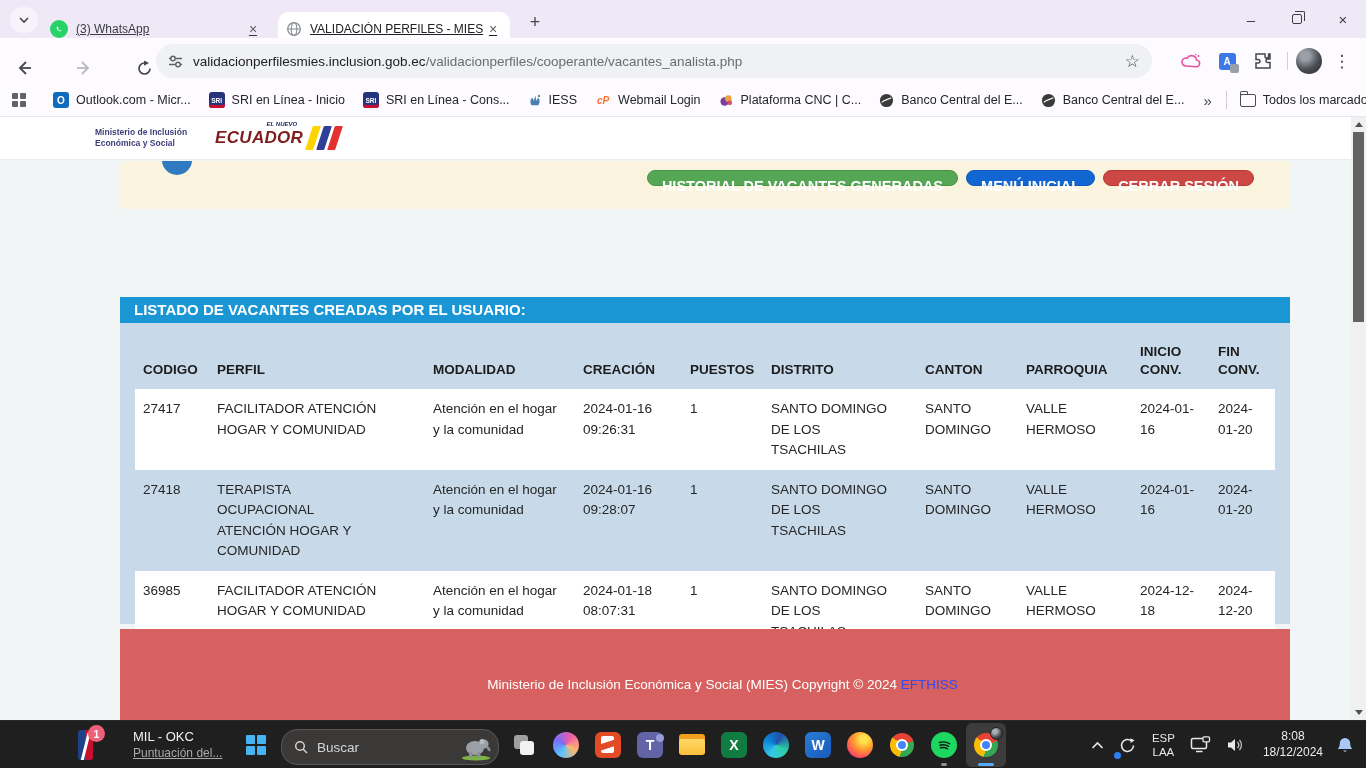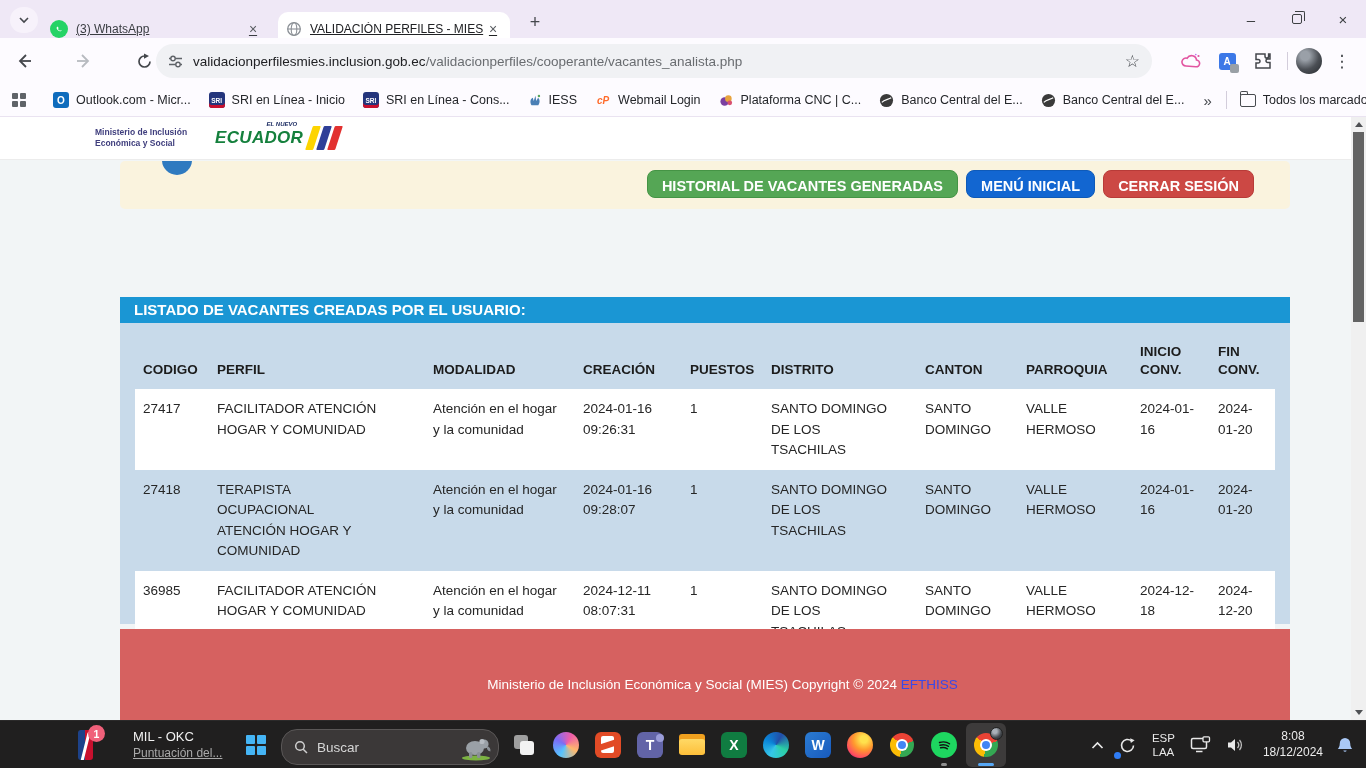--- a/index.html
+++ b/index.html
@@ -16,21 +16,21 @@
   .tab .tab-title{flex:1;white-space:nowrap;overflow:hidden;margin-left:8px;}
   .tab-close{width:18px;height:18px;border-radius:50%;display:flex;align-items:center;justify-content:center;font-size:14px;color:#5a5d62;}
   .newtab{position:absolute;left:522px;top:9px;width:26px;height:26px;border-radius:50%;display:flex;align-items:center;justify-content:center;font-size:18px;color:#45484d;}
   .win-controls{position:absolute;right:0;top:0;height:38px;display:flex;}
   .win-btn{width:46px;height:38px;display:flex;align-items:center;justify-content:center;color:#3d4043;font-size:15px;}
   .restore-glyph{width:10px;height:10px;border:1.4px solid #3d4043;border-radius:2px;position:relative;}
   .restore-glyph:before{content:"";position:absolute;left:2px;top:-4px;width:9px;height:9px;border:1.4px solid #3d4043;border-left:none;border-bottom:none;border-radius:0 2px 0 0;}
   .wa-ico{width:18px;height:18px;border-radius:50%;background:#25d366;display:flex;align-items:center;justify-content:center;flex:none;}
 
   
-  .toolbar{position:absolute;left:0;top:38px;width:1366px;height:46px;background:#fdfbff;display:flex;align-items:center;gap:28px;}
+  .toolbar{position:absolute;left:0;top:38px;width:1366px;height:46px;background:#fdfbff;display:flex;align-items:flex-end;gap:28px;}
   .nav-ic{width:32px;height:32px;border-radius:50%;display:flex;align-items:center;justify-content:center;flex:none;}
   .omnibox{position:absolute;left:156px;top:6px;width:996px;height:34px;border-radius:17px;background:#f0f1f4;display:flex;align-items:center;padding:0 12px;}
   .url{font-size:13.5px;white-space:nowrap;overflow:hidden;flex:1;margin-left:10px;}
   .url .host{color:#202124;}
   .url .path{color:#696c70;}
   .ext-zone{position:absolute;right:8px;top:6px;height:34px;display:flex;align-items:center;gap:4px;}
   .tool-divider{width:1px;height:18px;background:#d3cddb;margin:0 4px;}
   .avatar{width:26px;height:26px;border-radius:50%;background:radial-gradient(circle at 35% 30%,#9aa0a8 0 18%,#4b4f55 55%,#26292d 100%);}
   .translate-ico{width:17px;height:17px;border-radius:3px;background:#3c78e7;position:relative;display:flex;align-items:center;justify-content:center;color:#fff;font-size:10px;font-weight:bold;}
   .translate-ico:after{content:"";position:absolute;right:-3px;bottom:-3px;width:9px;height:9px;background:#9aa0a6;border-radius:2px;}
@@ -54,29 +54,29 @@
   .vscroll{position:absolute;right:0;top:0;width:15px;height:603px;background:#f0f0f0;}
   .vs-arrow{position:absolute;left:0;width:15px;height:15px;display:flex;align-items:center;justify-content:center;}
   .tri-up{width:0;height:0;border-left:4px solid transparent;border-right:4px solid transparent;border-bottom:5px solid #4f5154;}
   .tri-down{width:0;height:0;border-left:4px solid transparent;border-right:4px solid transparent;border-top:5px solid #4f5154;}
   .vs-thumb{position:absolute;left:2px;top:15px;width:11px;height:190px;background:#636363;}
 
   .webpage{position:absolute;left:0;top:0;width:1351px;height:603px;overflow:hidden;}
   .site-header{position:absolute;left:0;top:0;width:1351px;height:43px;background:#fff;border-bottom:1px solid #ececec;display:flex;align-items:center;}
   .mies-logo{margin-left:95px;font-size:8.5px;font-weight:bold;color:#3f3e7d;line-height:1.25;}
   .ec-logo{margin-left:28px;display:flex;align-items:center;position:relative;}
-  .ec-text{font-style:italic;font-weight:900;font-size:17px;color:#15803d;letter-spacing:.3px;}
+  .ec-text{font-style:italic;font-weight:900;font-size:17px;color:#7f1d1d;letter-spacing:.3px;}
   .ec-top{position:absolute;right:42px;top:-5px;font-style:italic;font-weight:bold;font-size:6px;color:#1d2d63;}
   .ec-stripes{display:flex;gap:3px;margin-left:6px;}
   .ec-stripes span{width:8px;height:24px;transform:skewX(-18deg);border-radius:1px;}
 
   .panel-cream{position:absolute;left:120px;top:44px;width:1170px;height:48px;background:#faf3de;border-radius:5px;overflow:hidden;}
   .cut-circle{position:absolute;left:42px;top:-16px;width:30px;height:30px;border-radius:50%;background:#2f7ac0;}
   .actions{position:absolute;right:36px;top:9px;display:flex;gap:8px;}
-  .btn{height:28px;line-height:30px;padding:0 14px;border-radius:8px;color:#fff;font-size:14.5px;font-weight:bold;white-space:nowrap;border:1px solid transparent;}
+  .btn{height:16px;line-height:30px;padding:0 14px;border-radius:8px;color:#fff;font-size:14.5px;font-weight:bold;white-space:nowrap;border:1px solid transparent;}
   .btn-green{background:#55a655;border-color:#459445;}
   .btn-blue{background:#1266d1;border-color:#0f5ab8;}
   .btn-red{background:#cc4844;border-color:#b83b38;}
 
   .banner-green{position:absolute;left:128px;top:115px;width:1153px;height:34px;background:#ddefd5;border:1px solid #d0e6c4;border-radius:6px;display:flex;align-items:center;justify-content:center;color:#3e8e41;font-weight:bold;font-size:15px;letter-spacing:.3px;}
 
   .bar-blue{position:absolute;left:120px;top:180px;width:1170px;height:26px;background:#1a96d4;color:#fff;font-weight:bold;font-size:15px;line-height:26px;padding-left:14px;}
 
   .table-wrap{position:absolute;left:120px;top:206px;width:1170px;height:301px;background:#c8daea;padding:14px 15px 0 15px;}
   table{width:100%;border-collapse:collapse;table-layout:fixed;}
@@ -378,21 +378,21 @@
               <td>SANTO DOMINGO DE LOS TSACHILAS</td>
               <td>SANTO DOMINGO</td>
               <td>VALLE HERMOSO</td>
               <td>2024-01-16</td>
               <td>2024-01-20</td>
             </tr>
             <tr class="row-w">
               <td>36985</td>
               <td>FACILITADOR ATENCIÓN HOGAR Y COMUNIDAD</td>
               <td>Atención en el hogar y la comunidad</td>
-              <td>2024-12-11 08:07:31</td>
+              <td>2024-01-18 08:07:31</td>
               <td>1</td>
               <td>SANTO DOMINGO DE LOS TSACHILAS</td>
               <td>SANTO DOMINGO</td>
               <td>VALLE HERMOSO</td>
               <td>2024-12-18</td>
               <td>2024-12-20</td>
             </tr>
           </tbody>
         </table>
       </div>

